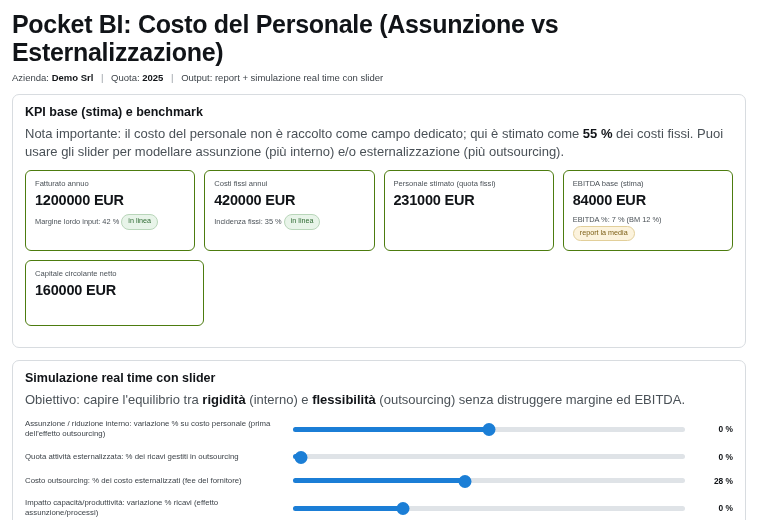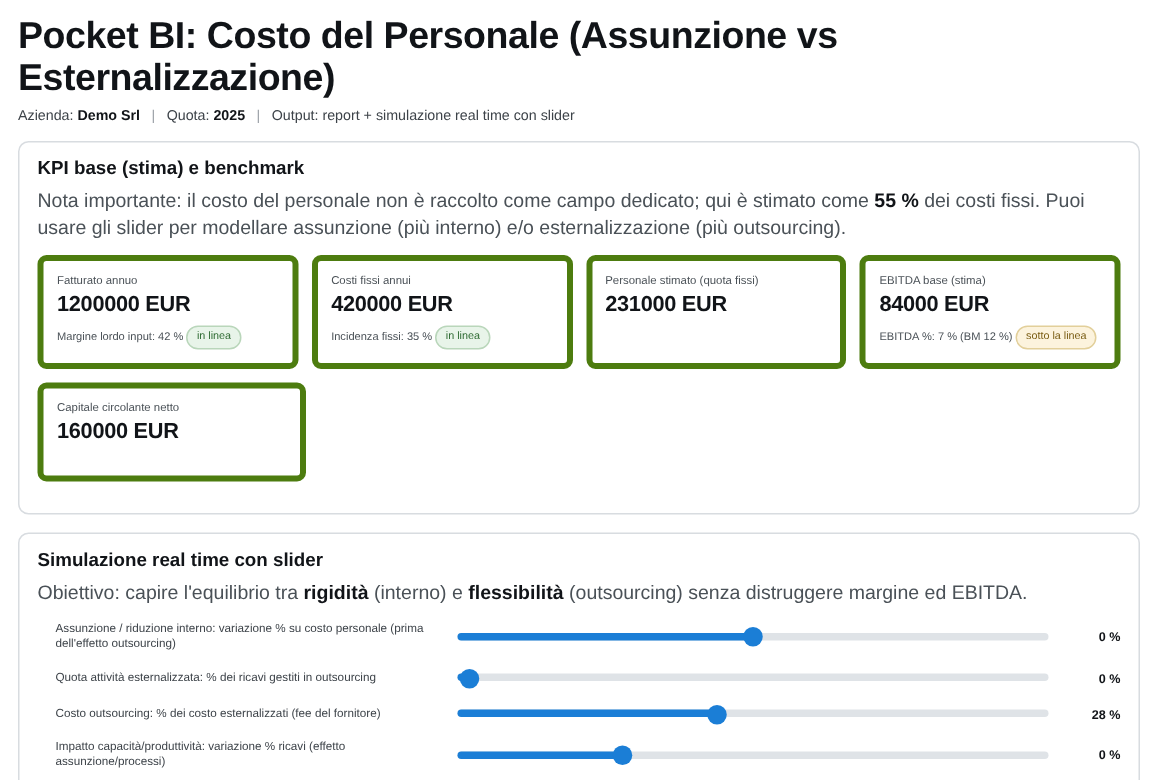--- a/index.html
+++ b/index.html
@@ -6,21 +6,21 @@
   html, body {
     margin: 0; padding: 0;
     width: 768px; height: 520px;
     background: #ffffff;
     font-family: "Liberation Sans", sans-serif;
     color: #212529;
     overflow: hidden;
   }
   .page {
     width: 768px; height: 520px;
-    padding: 10px 8px 0 12px;
+    padding: 10px 22px 0 12px;
     position: relative;
   }
   .title {
     font-size: 25px;
     font-weight: bold;
     line-height: 1.12;
     letter-spacing: -0.3px;
     margin: 0 0 6px 0;
     color: #111418;
   }
@@ -54,21 +54,21 @@
   }
   .card-note b { font-weight: bold; color: #111418; }
 
   .kpi-row {
     display: flex;
     gap: 9px;
     margin-bottom: 9px;
   }
   .kpi {
     flex: 1 1 0;
-    border: 4px solid #4d7c0f;
+    border: 1px solid #4d7c0f;
     border-radius: 6px;
     padding: 8px 9px 9px 9px;
     min-height: 66px;
   }
   .kpi.single { flex: 0 0 179px; }
   .kpi-label {
     font-size: 7.6px;
     color: #4a5157;
     margin-bottom: 4px;
   }
@@ -107,21 +107,20 @@
     display: flex;
     align-items: center;
     margin-bottom: 10px;
   }
   .slider-label {
     width: 268px;
     font-size: 7.8px;
     color: #3d4349;
     line-height: 1.35;
     padding-right: 10px;
-    margin-left: 12px;
   }
   .slider-track-wrap {
     flex: 1 1 auto;
     position: relative;
     height: 14px;
     display: flex;
     align-items: center;
   }
   .track {
     position: absolute;
@@ -207,21 +206,21 @@
       </div>
       <div class="kpi">
         <div class="kpi-label">Personale stimato (quota fissi)</div>
         <div class="kpi-value">231000 EUR</div>
       </div>
       <div class="kpi">
         <div class="kpi-label">EBITDA base (stima)</div>
         <div class="kpi-value">84000 EUR</div>
         <div class="kpi-sub">
           <span>EBITDA %: 7 % (BM 12 %)</span>
-          <span class="badge warn">sotto la linea</span>
+          <span class="badge warn">report la media</span>
         </div>
       </div>
     </div>
 
     <div class="kpi-row">
       <div class="kpi single">
         <div class="kpi-label">Capitale circolante netto</div>
         <div class="kpi-value">160000 EUR</div>
       </div>
     </div>

